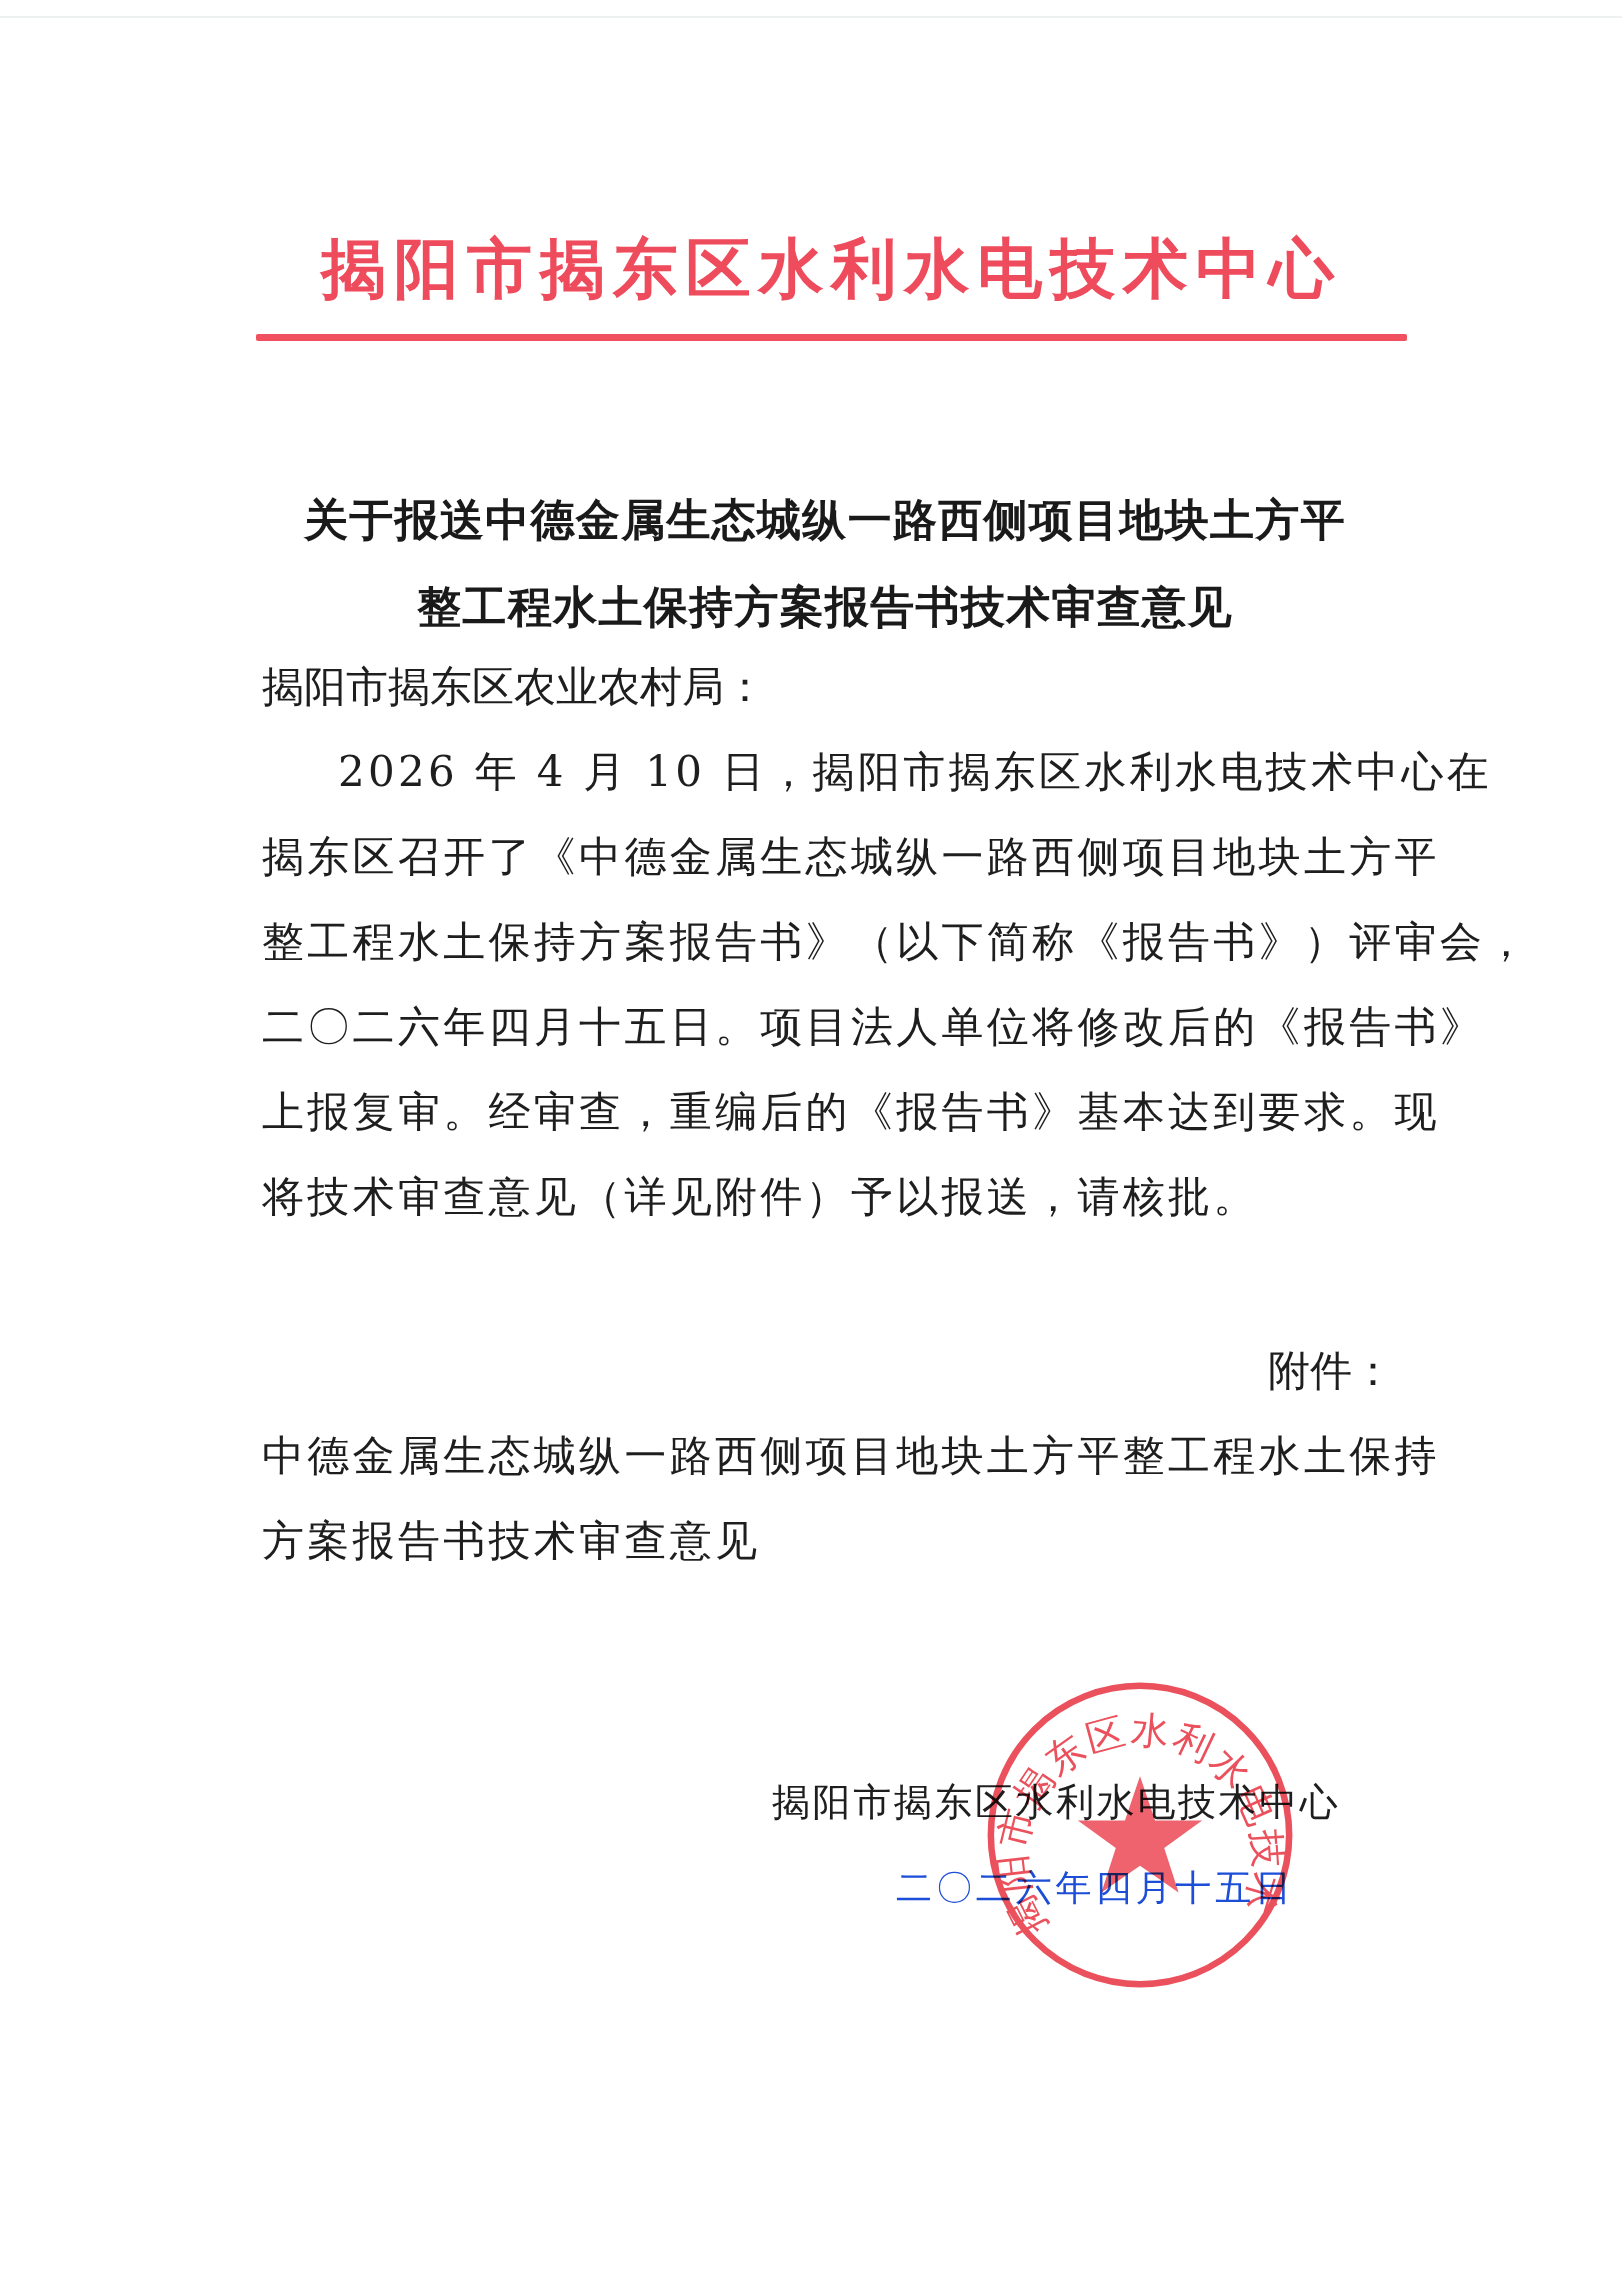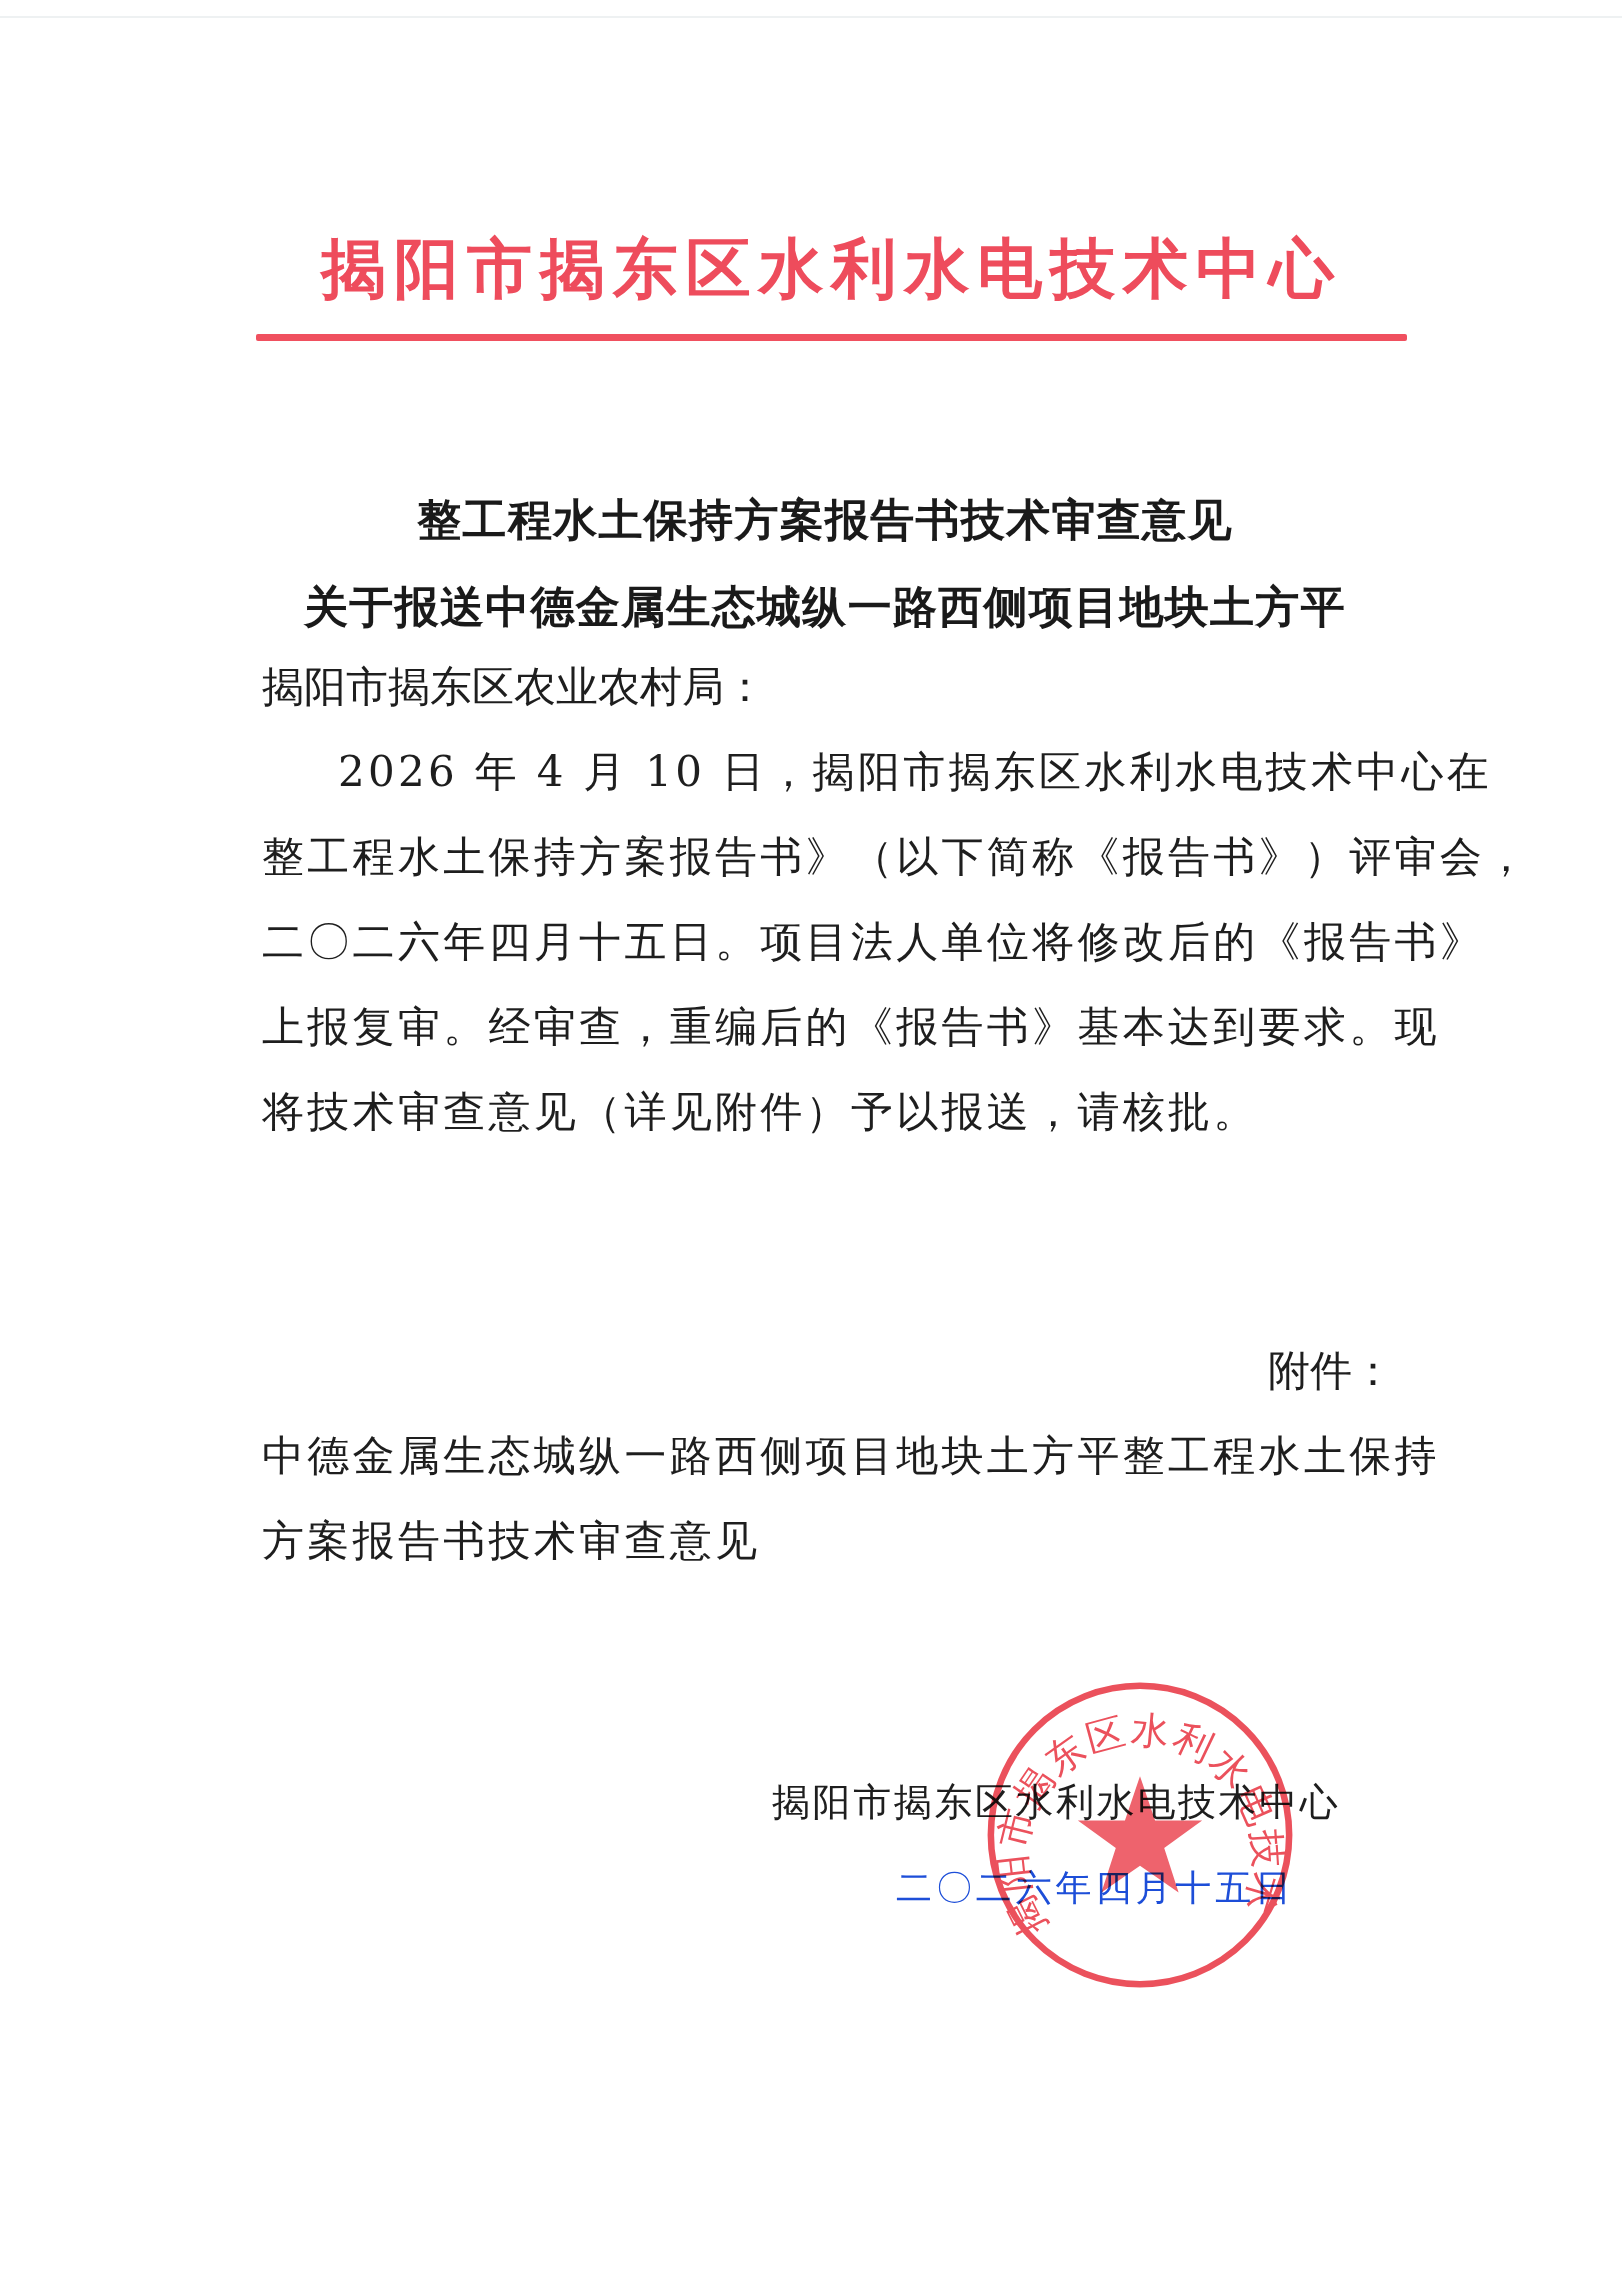--- a/index.html
+++ b/index.html
@@ -108,28 +108,29 @@
 </style>
 </head>
 <body>
 
 <div class="scan-line"></div>
 
 <div class="letterhead">揭阳市揭东区水利水电技术中心</div>
 <div class="red-rule"></div>
 
 <div class="doc-title">
+  <span class="line">关于报送中德金属生态城纵一路西侧项目地块土方平</span>
   <span class="line">整工程水土保持方案报告书技术审查意见</span>
-  <span class="line">关于报送中德金属生态城纵一路西侧项目地块土方平</span>
 </div>
 
 <div class="body-block salutation">揭阳市揭东区农业农村局：</div>
 
 <div class="body-block paragraph">
   <span class="pline first">2026 年 4 月 10 日，揭阳市揭东区水利水电技术中心在</span>
+  <span class="pline">揭东区召开了《中德金属生态城纵一路西侧项目地块土方平</span>
   <span class="pline">整工程水土保持方案报告书》（以下简称《报告书》）评审会，</span>
   <span class="pline">二〇二六年四月十五日。项目法人单位将修改后的《报告书》</span>
   <span class="pline">上报复审。经审查，重编后的《报告书》基本达到要求。现</span>
   <span class="pline">将技术审查意见（详见附件）予以报送，请核批。</span>
 </div>
 
 <div class="body-block attachment-label">附件：</div>
 
 <div class="body-block attachment-text">
   <span class="pline">中德金属生态城纵一路西侧项目地块土方平整工程水土保持</span>

